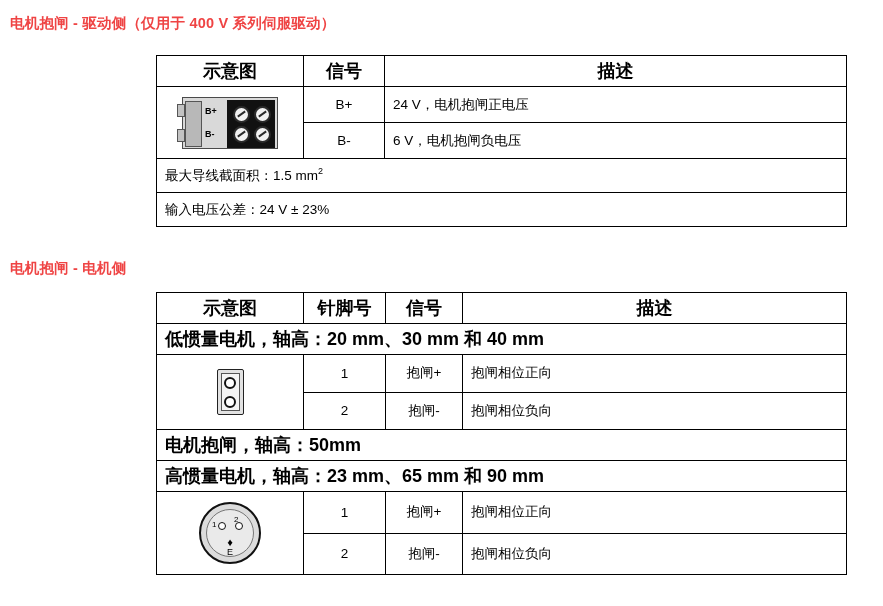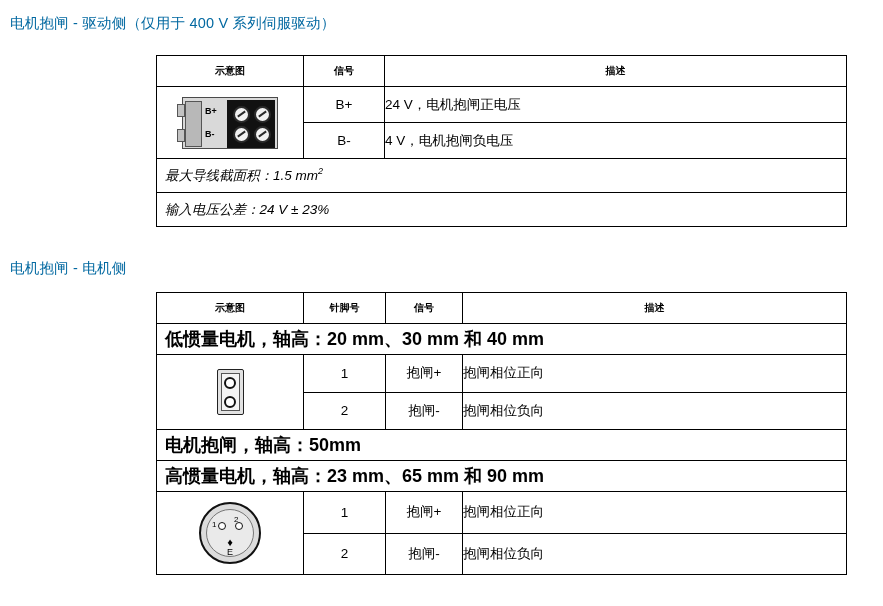--- a/index.html
+++ b/index.html
@@ -15,22 +15,22 @@
     position: relative;
     overflow: hidden;
   }
   .page {
     position: relative;
     width: 883px;
     height: 606px;
   }
   .section-title {
     font-size: 14.5px;
-    font-weight: normal;
-    color: #0369a1;
+    font-weight: bold;
+    color: #ef4444;
     letter-spacing: 0.2px;
   }
   #title-1 {
     position: absolute;
     left: 10px;
     top: 14px;
   }
   #title-2 {
     position: absolute;
     left: 10px;
@@ -44,40 +44,39 @@
   table td, table th {
     border: 1px solid #000000;
     padding: 0;
     font-size: 13.5px;
     font-weight: normal;
     vertical-align: middle;
   }
   .hdr {
     text-align: center;
     font-weight: bold;
-    font-size: 10px;
+    font-size: 18px;
     height: 30px;
   }
   .cellpad {
-    padding: 0 0;
+    padding: 0 8px;
   }
   .ctr {
     text-align: center;
   }
   .grouprow {
     font-weight: bold;
     font-size: 18px;
     height: 30px;
     padding-left: 8px;
   }
   .notecell {
     height: 33px;
     padding-left: 8px;
     font-size: 13.5px;
-    font-style: italic;
   }
 
   
   #table-brake-drive {
     position: absolute;
     left: 156px;
     top: 55px;
     width: 690px;
   }
   #table-brake-drive td.imgcell {
@@ -293,21 +292,21 @@
             <div class="screw s4">
                 <div class="slot"></div>
               </div>
           </div>
         </td>
         <td class="ctr rowh">B+</td>
         <td class="cellpad rowh">24 V，电机抱闸正电压</td>
       </tr>
       <tr>
         <td class="ctr rowh">B-</td>
-        <td class="cellpad rowh">4 V，电机抱闸负电压</td>
+        <td class="cellpad rowh">6 V，电机抱闸负电压</td>
       </tr>
       <tr>
         <td class="notecell" colspan="3">最大导线截面积：1.5 mm<span class="sup">2</span></td>
       </tr>
       <tr>
         <td class="notecell" colspan="3">输入电压公差：24 V ± 23%</td>
       </tr>
     </tbody>
   </table>
 

